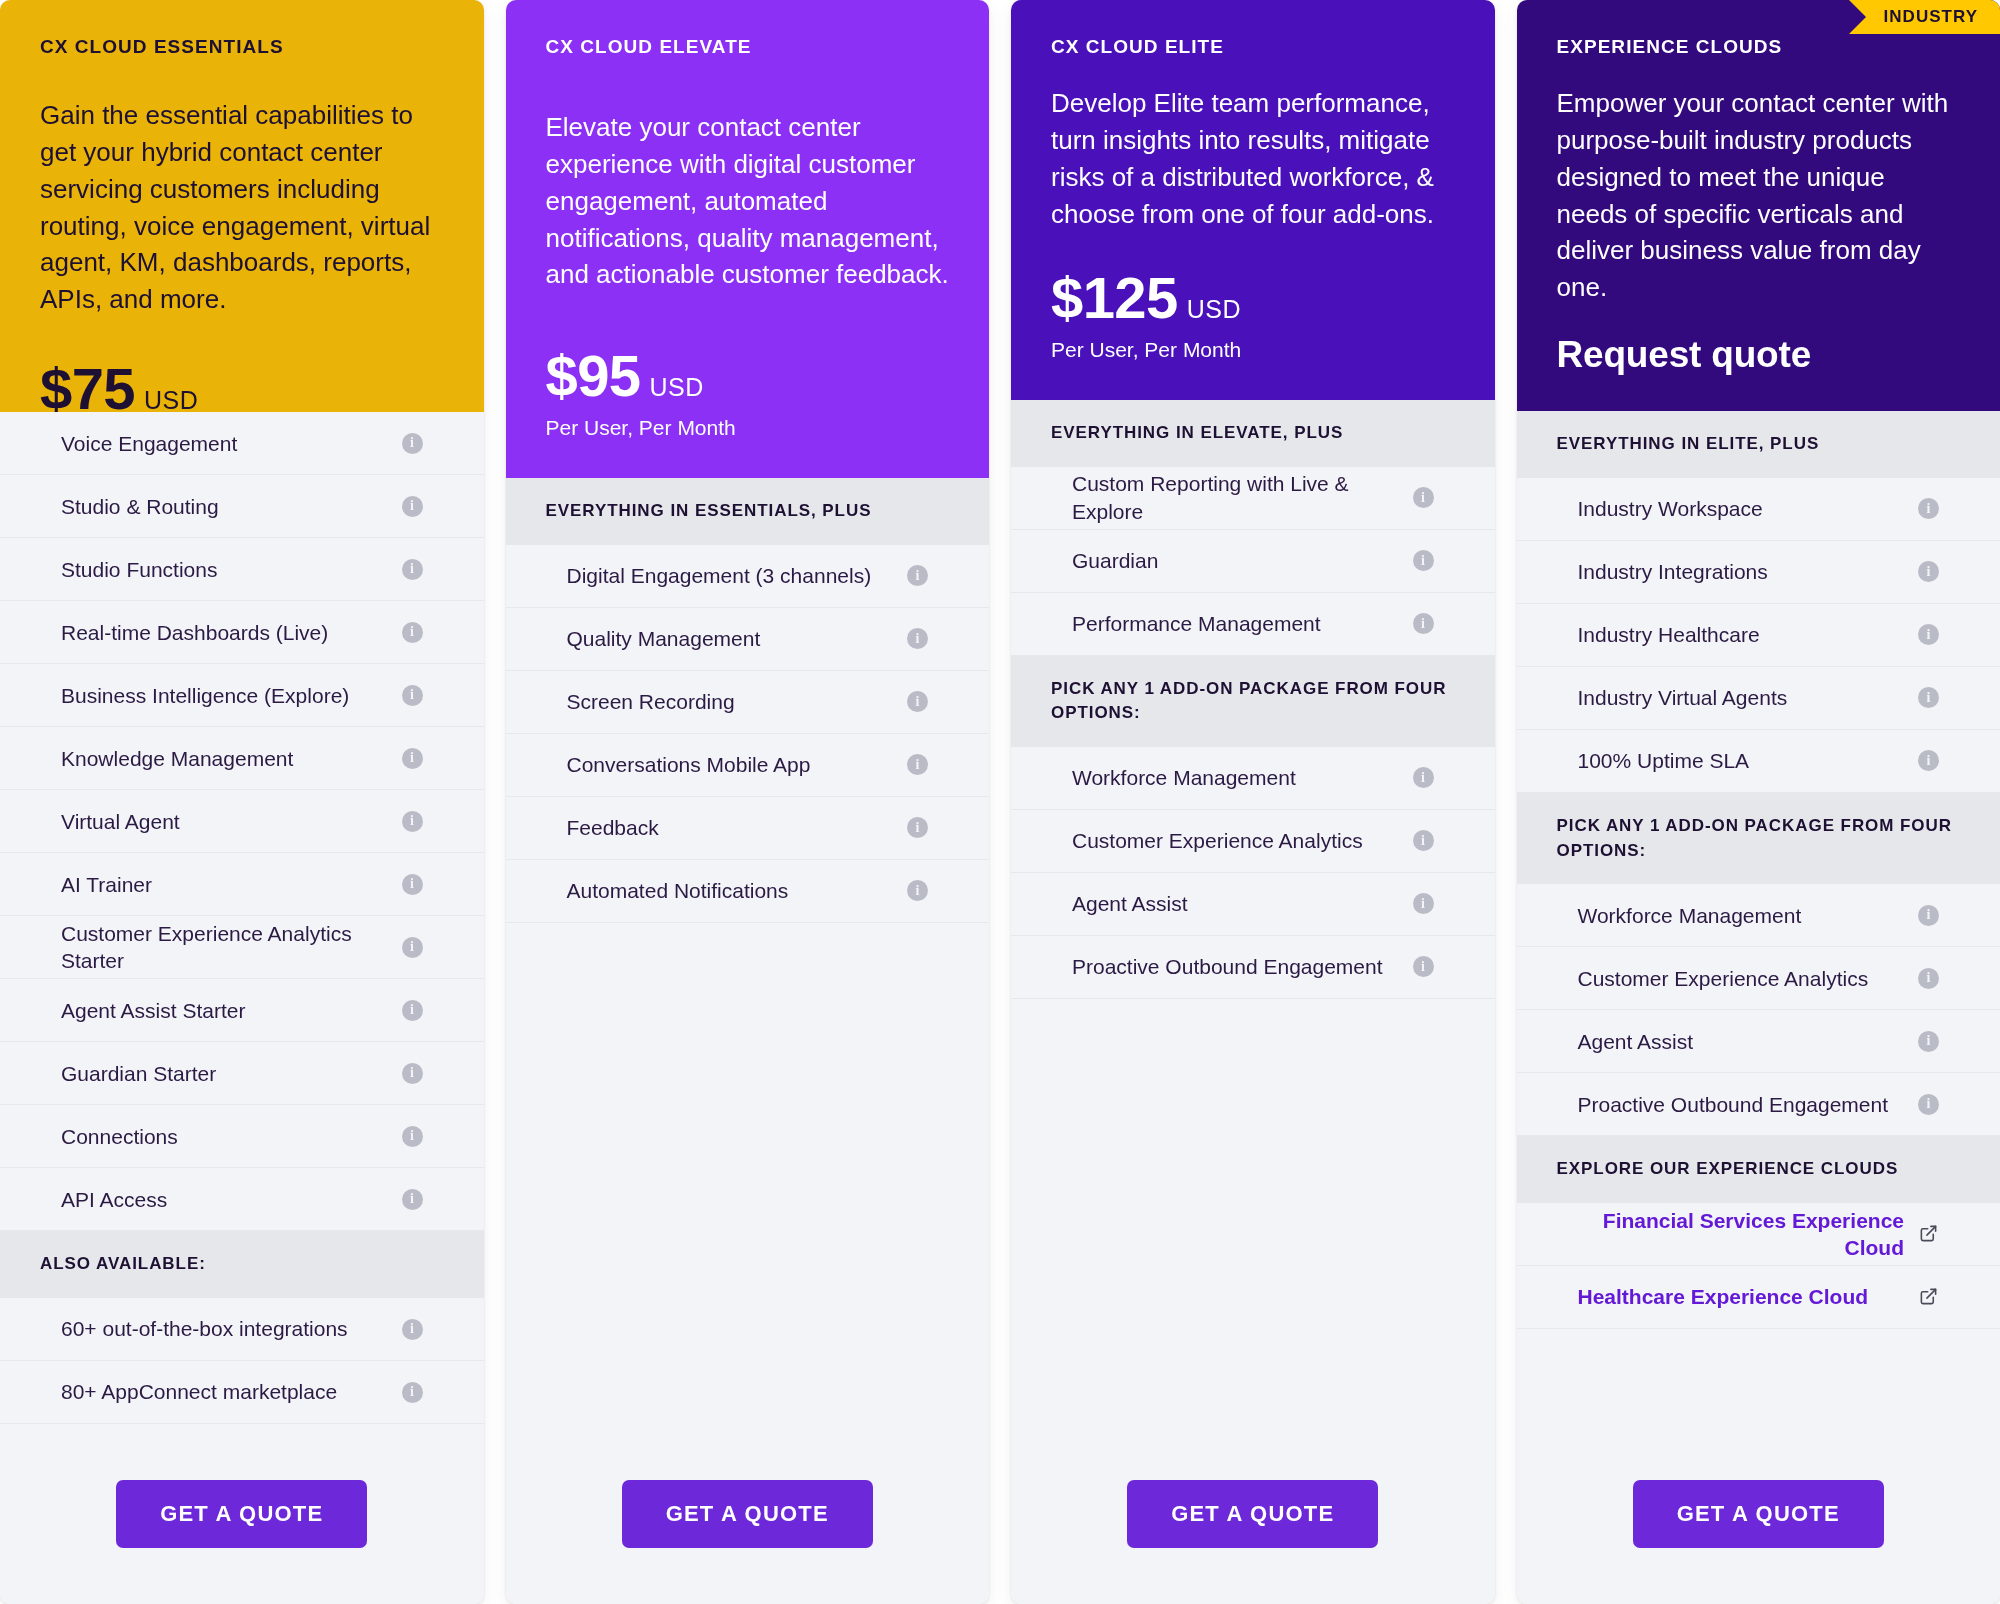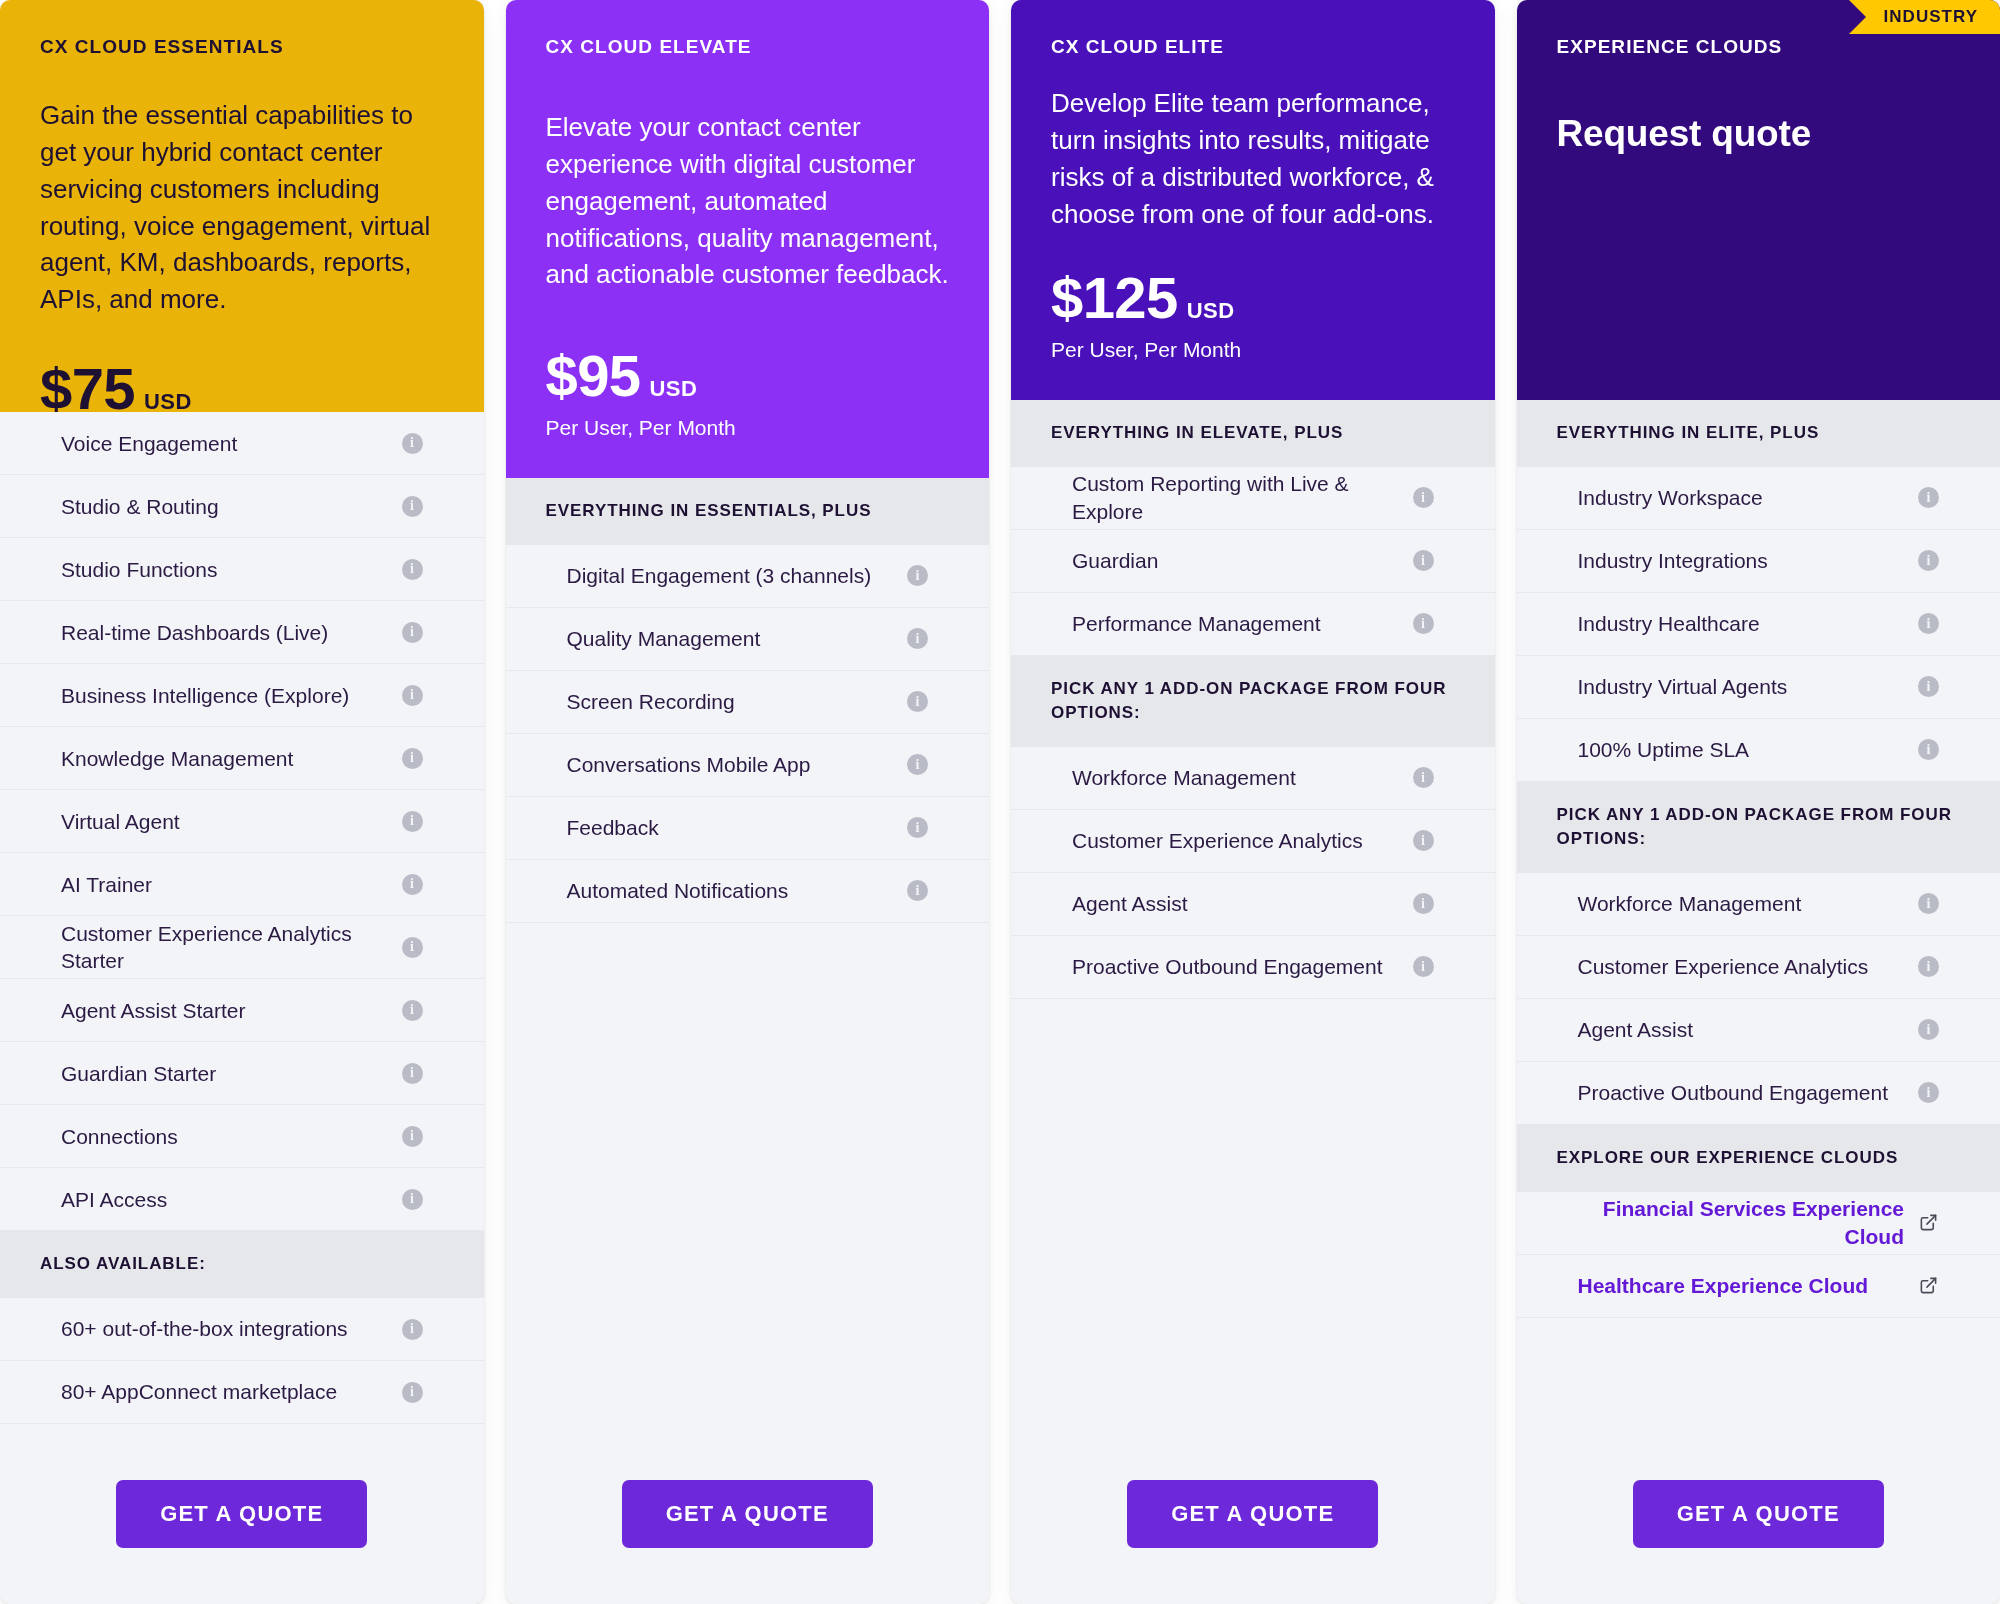--- a/index.html
+++ b/index.html
@@ -71,22 +71,22 @@
     align-items: baseline;
     gap: 9px;
   }
   .price-amount {
     font-size: 58px;
     font-weight: 700;
     letter-spacing: -0.01em;
     line-height: 1;
   }
   .price-currency {
-    font-size: 22px;
-    font-weight: 700;
+    font-size: 25px;
+    font-weight: 400;
     letter-spacing: 0.02em;
   }
   .price-period {
     font-size: 21px;
     font-weight: 400;
     margin-top: 11px;
   }
   .request-quote {
     font-size: 37px;
     font-weight: 700;
@@ -394,20 +394,21 @@
         </div>
       </div>
     </div>
     <div class="plan-card">
       <div class="ribbon">
         <span>INDUSTRY</span>
       </div>
       <div class="card-inner">
         <div class="card-head head-industry">
           <div class="eyebrow">EXPERIENCE CLOUDS</div>
+          <div class="card-desc">Empower your contact center with purpose-built industry products designed to meet the unique needs of specific verticals and deliver business value from day one.</div>
           <div class="price-block">
             <div class="request-quote">Request quote</div>
           </div>
         </div>
         <div class="feature-list">
           <div class="section-head">EVERYTHING IN ELITE, PLUS</div>
           <div class="feature-row">
             <span class="feature-label">Industry Workspace</span>
             <span class="info-icon">i</span>
           </div>

